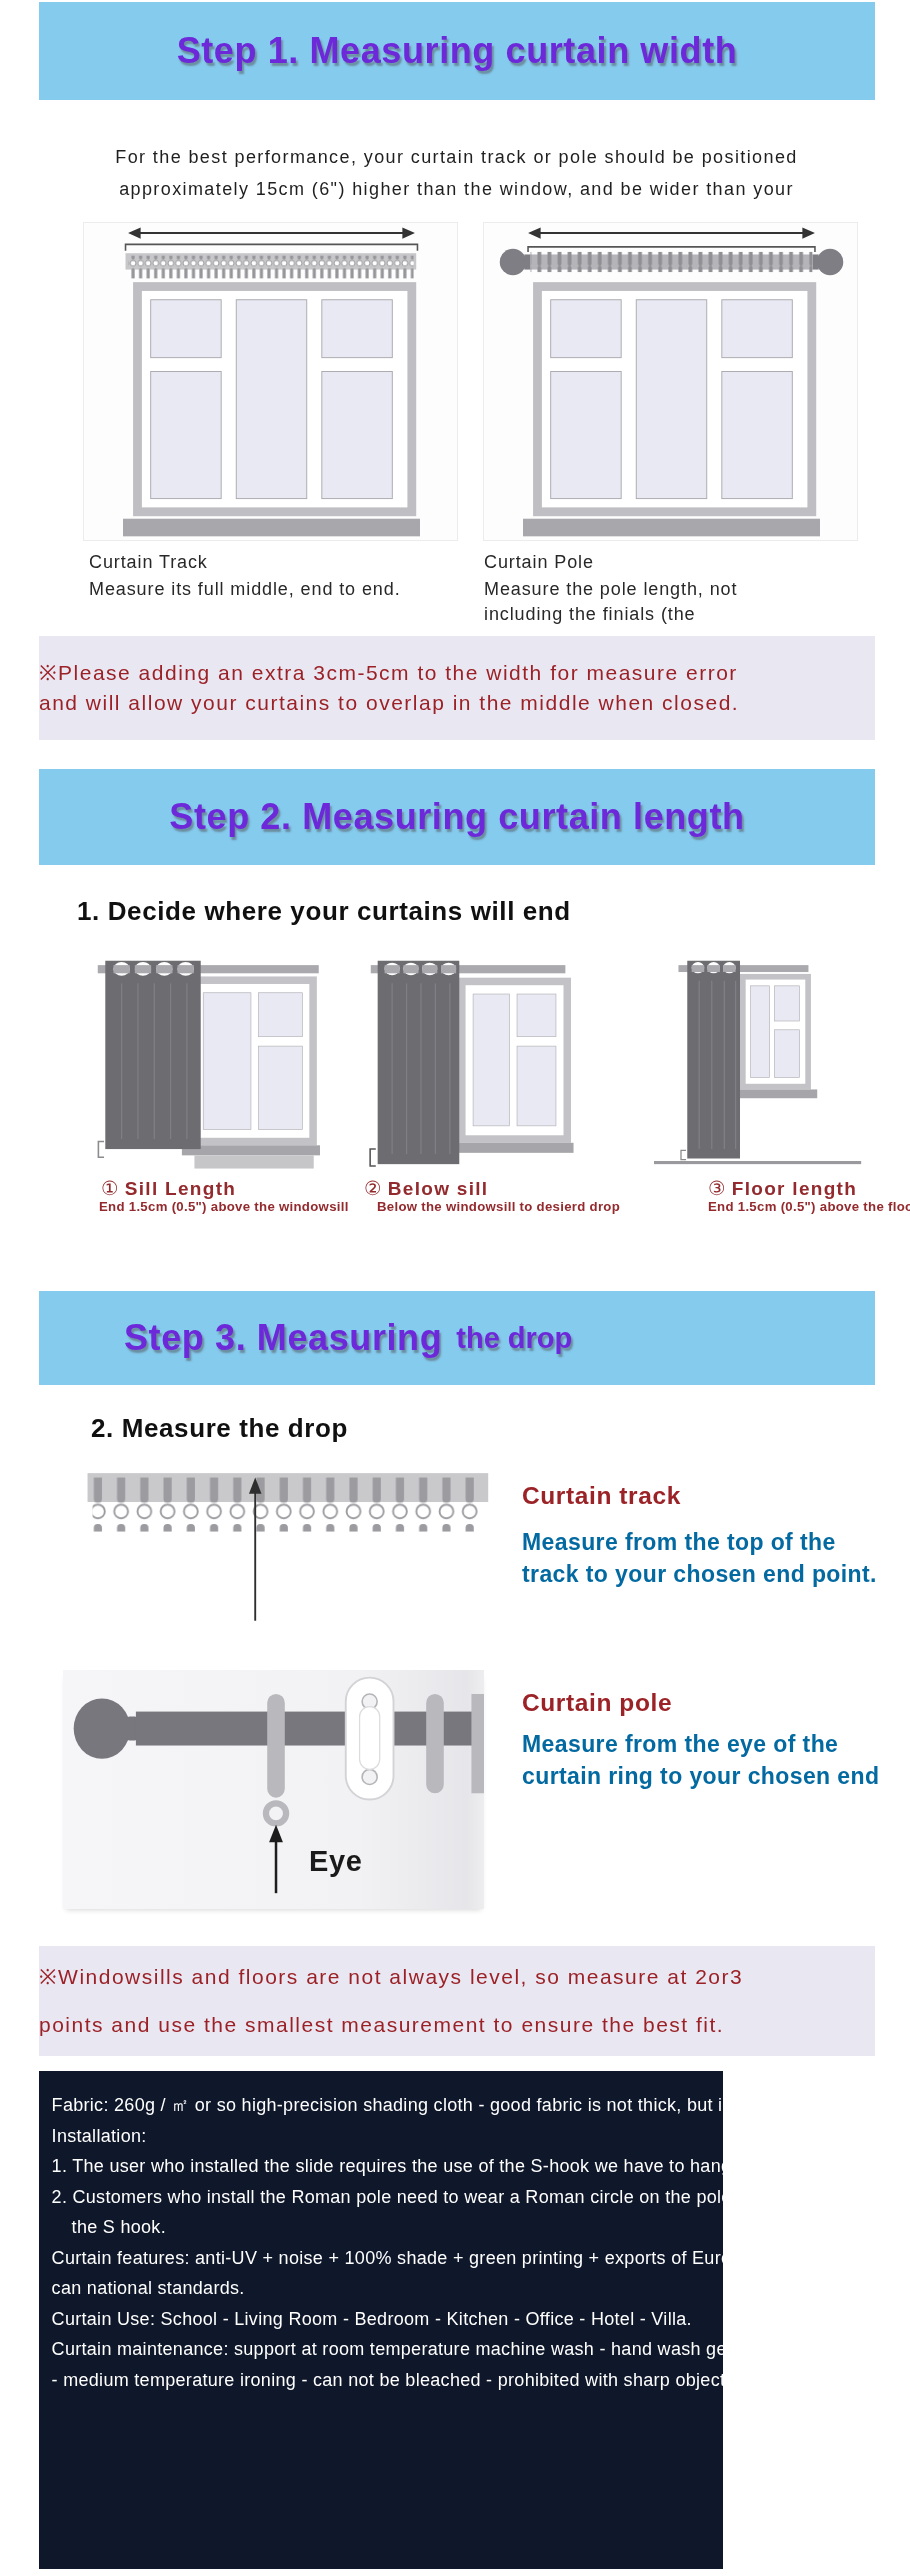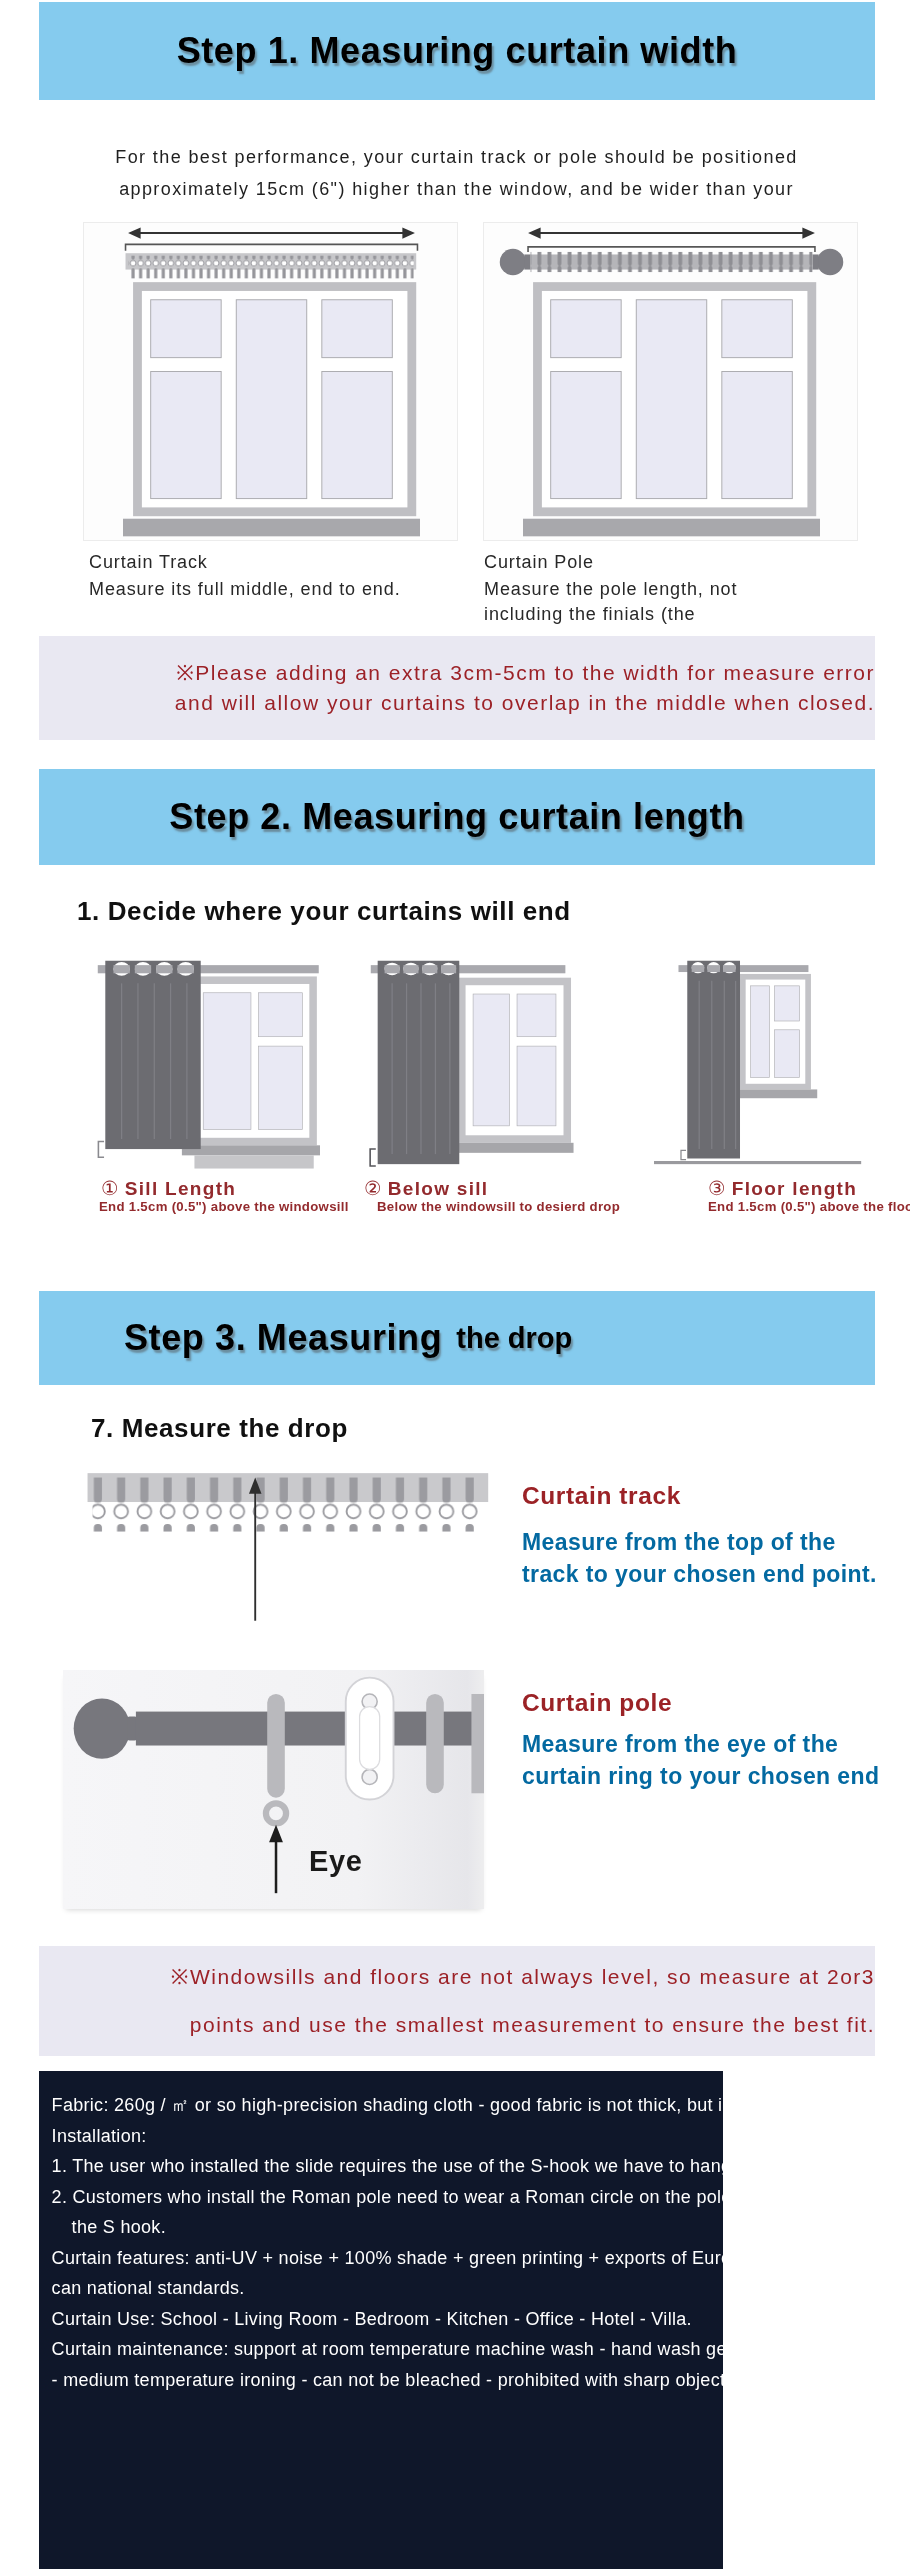--- a/index.html
+++ b/index.html
@@ -2,21 +2,21 @@
 <html style="font-size:10px"><head>
 <meta charset="utf-8">
 <style>
   html,body{margin:0;padding:0;background:#ffffff;}
   .page{position:relative;width:910px;height:2576px;background:#ffffff;overflow:hidden;
         font-family:"Liberation Sans", sans-serif;}
   .abs{position:absolute;}
 
   
   .banner{left:39px;width:836px;background:#85cbee;display:flex;align-items:center;justify-content:center;}
-  .banner-text{color:#000000;font-weight:bold;font-size:36px;letter-spacing:0.6px;
+  .banner-text{color:#6d28d9;font-weight:bold;font-size:36px;letter-spacing:0.6px;
                text-shadow:1.9px 2.5px 1.9px rgba(80,80,80,.5);white-space:nowrap;}
   #banner1{top:1.9px;height:98px;}
   #banner2{top:769px;height:96px;}
   #banner3{top:1291px;height:94px;justify-content:flex-start;padding-left:85px;box-sizing:border-box;}
   .banner-sub{font-size:29px;margin-left:14px;letter-spacing:0;}
 
   
   #intro{top:141px;left:62px;width:789px;text-align:center;color:#1f1f1f;
          font-size:18px;letter-spacing:1.4px;line-height:32px;}
 
@@ -28,21 +28,21 @@
   
   .s1label{color:#282828;font-size:18px;letter-spacing:0.9px;line-height:25px;white-space:nowrap;}
   #track-label-title{left:89px;top:550px;}
   #track-label-desc{left:89px;top:577px;}
   #pole-label-title{left:484px;top:550px;}
   #pole-label-desc1{left:484px;top:577px;}
   #pole-label-desc2{left:484px;top:602px;}
 
   
   .note{left:39px;width:836px;background:#e9e8f2;display:flex;flex-direction:column;
-        align-items:flex-end;justify-content:center;}
+        align-items:flex-start;justify-content:center;}
   .note div{color:#9c2127;font-size:21px;letter-spacing:1.5px;line-height:30px;white-space:nowrap;}
   #note1{top:636px;height:104px;}
   #note2{top:1946px;height:110px;gap:18px;}
 
   
   .blackhead{color:#101010;font-weight:bold;font-size:26px;letter-spacing:0.6px;white-space:nowrap;}
   #heading-step2{left:77px;top:896px;}
   #heading-step3{left:91px;top:1413px;}
 
   
@@ -280,21 +280,21 @@
   <div id="dlabel3-title" class="abs dlabel-title">
     <span class="circ">③</span><span>Floor length</span>
   </div>
   <div id="dlabel3-desc" class="abs dlabel-desc">End 1.5cm (0.5") above the floor</div>
 
   <div id="banner3" class="abs banner">
     <span class="banner-text">Step 3. Measuring</span>
     <span class="banner-text banner-sub">the drop</span>
   </div>
 
-  <div id="heading-step3" class="abs blackhead">7. Measure the drop</div>
+  <div id="heading-step3" class="abs blackhead">2. Measure the drop</div>
 
   <div id="track-graphic" class="abs">
     <svg width="403" height="157" viewBox="0 0 640 250">
       <defs>
         <pattern id="gliderpat" width="37" height="86" patternUnits="userSpaceOnUse">
           <rect x="10" y="0" width="13" height="52" rx="6" fill="#9b9ba0"></rect>
           <circle cx="16.5" cy="66" r="11" fill="#ffffff" stroke="#9b9ba0" stroke-width="3"></circle>
         </pattern>
       </defs>
       <rect x="0" y="5" width="638" height="46" fill="#c9c9cc"></rect>

